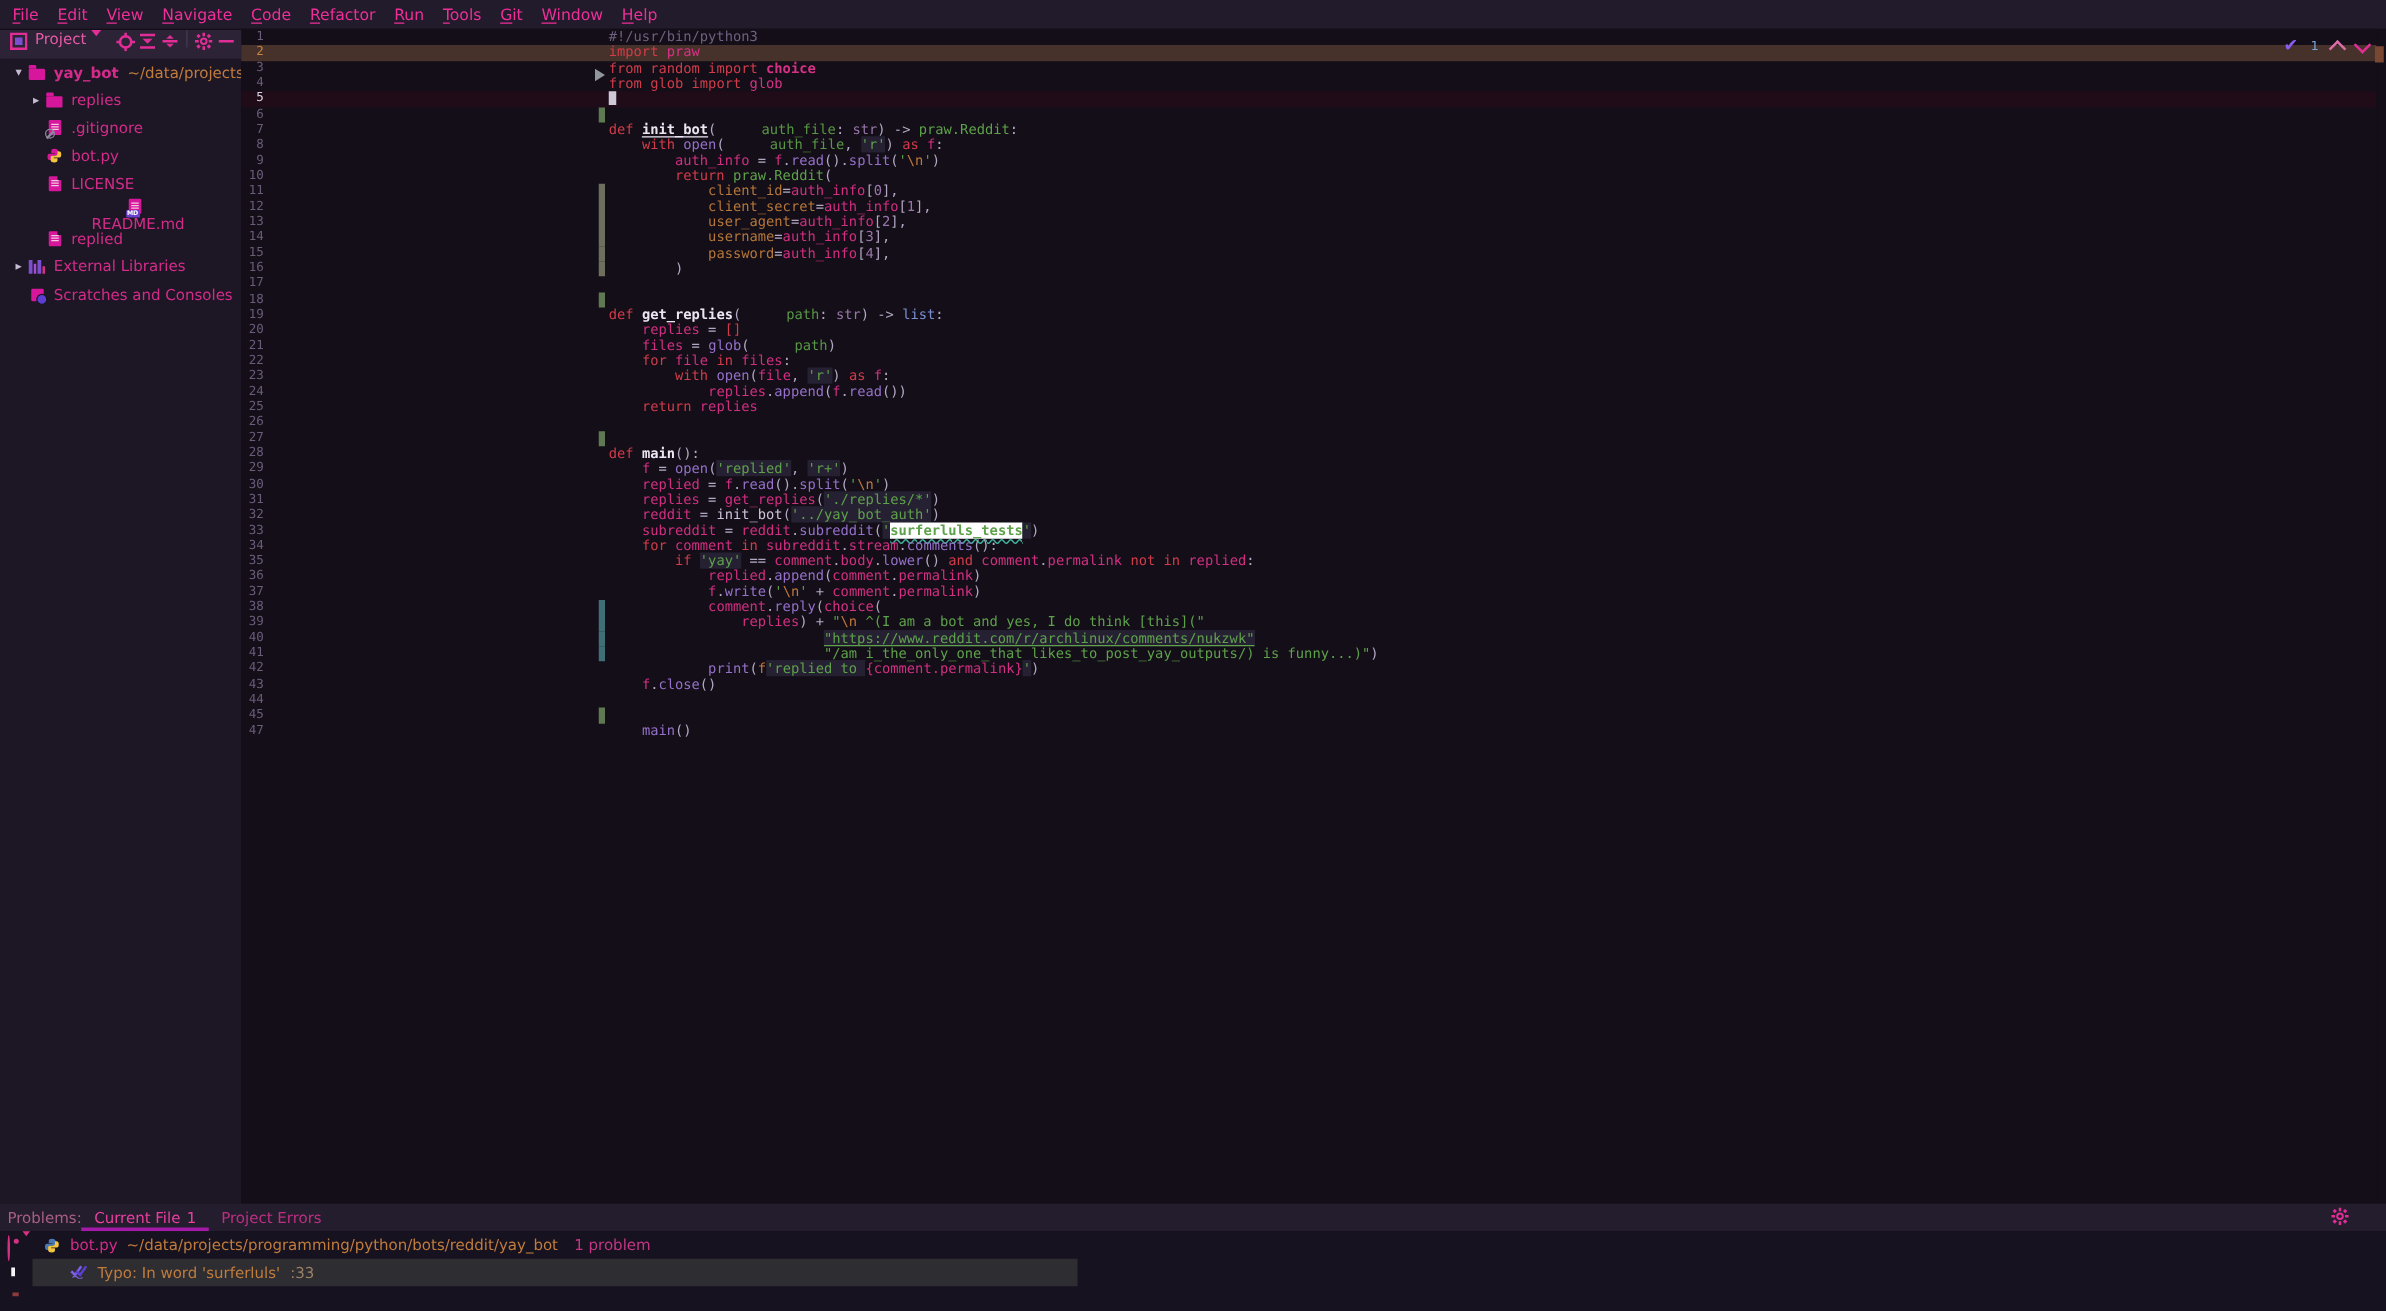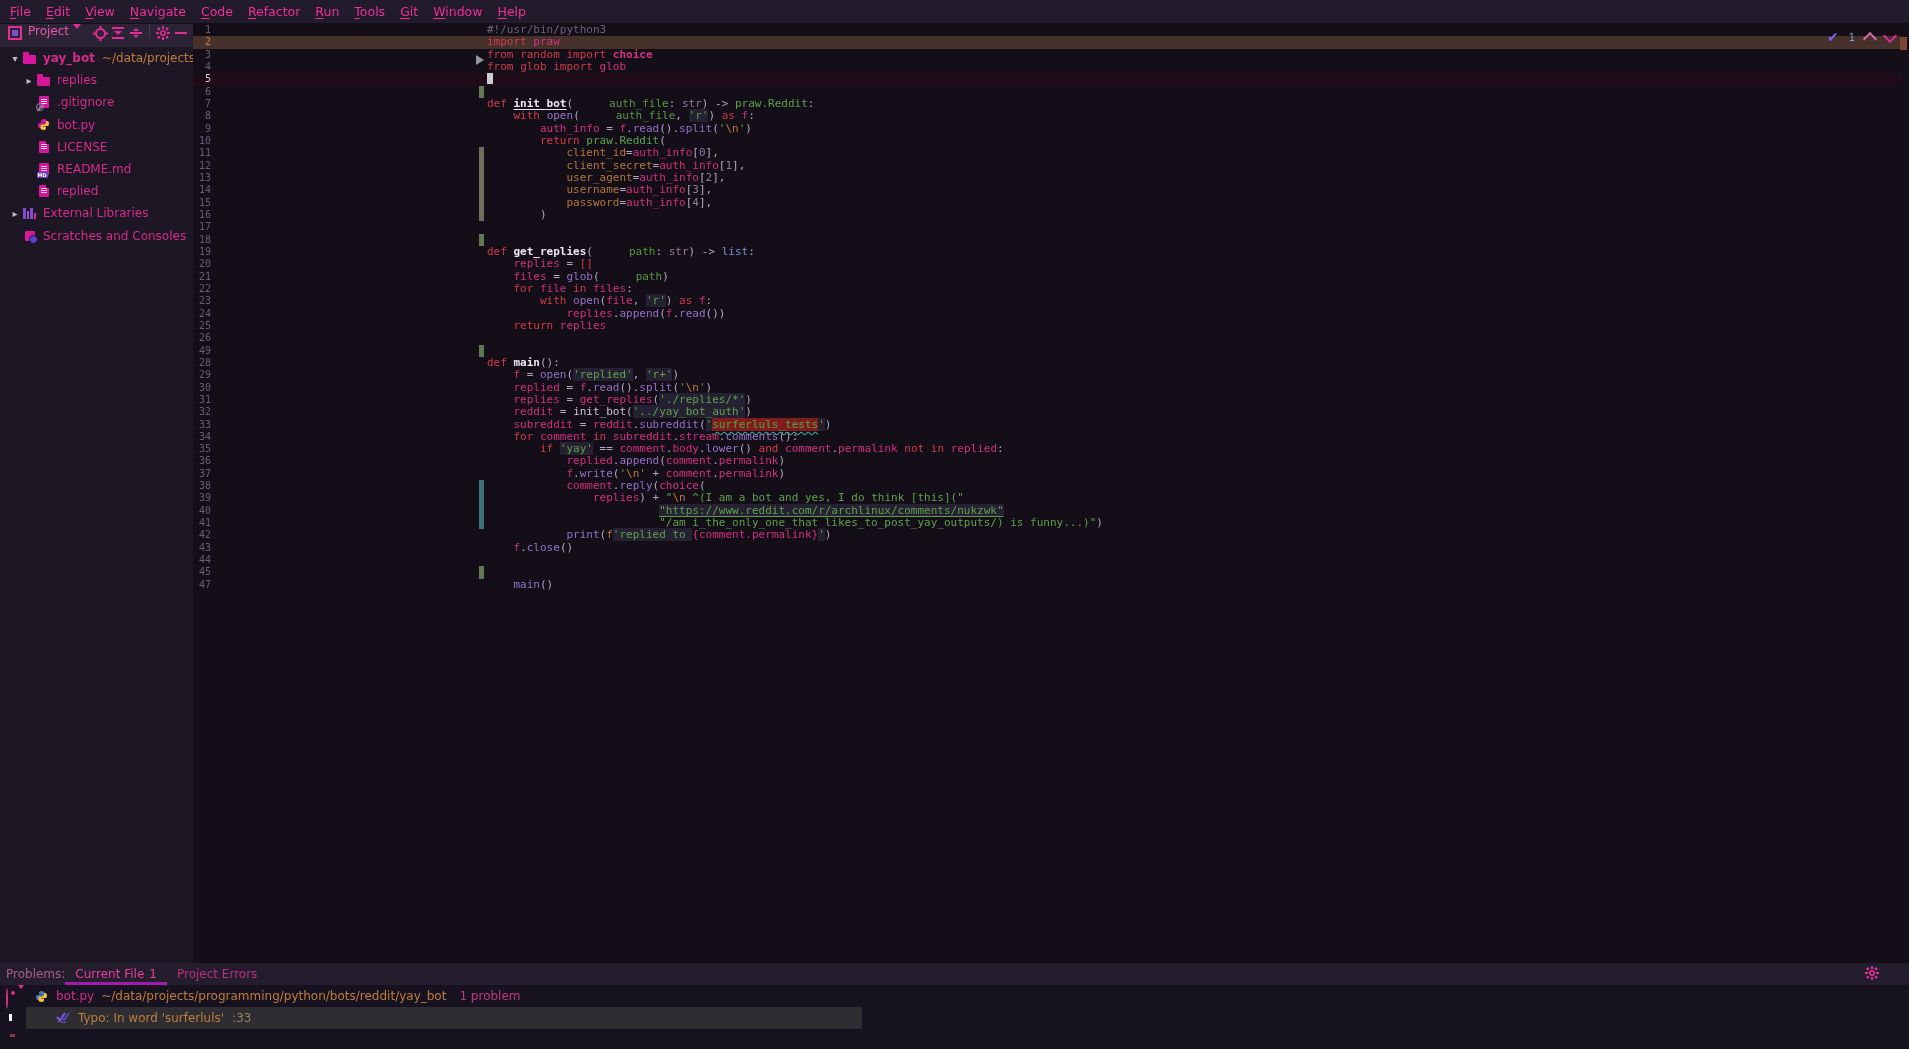--- a/index.html
+++ b/index.html
@@ -58,21 +58,21 @@
   .pm{color:#579745;margin-left:36px;}
   .ty{color:#9876aa;}
   .tyb{color:#7b8fd4;}
   .gr{color:#5ea14b;text-align:right;}
   .ca{color:#9571c9;}
   .va{color:#d02f82;}
   .op{color:#b3a8c4;}
   .st{color:#5ea14b;}
   .sh{color:#5ea14b;background:#262033;}
   .shp{color:#d02f82;background:#262033;}
-  .shtp{color:#5ea14b;background:#7f1d1d;text-decoration:underline wavy #3fae9a;text-underline-offset:3px;}
+  .shtp{color:#5ea14b;background:#ffffff;text-decoration:underline wavy #3fae9a;text-underline-offset:3px;font-weight:bold;}
   .es{color:#c0793c;}
   .nu{color:#9876aa;}
   .ka{color:#b5773a;}
   .du{color:#9876aa;}
   .lk{color:#5ea14b;background:#262033;text-decoration:underline;text-underline-offset:2px;}
 
   
   #run-arrow{position:absolute;left:476px;top:55px;width:0;height:0;
              border-top:5px solid transparent;border-bottom:5px solid transparent;border-left:8px solid #8f969c;}
 
@@ -236,21 +236,21 @@
       </div>
       <div class="tree-row" style="padding-left: 22px;">
         <span class="chev"></span>
         <span class="ticon">
           <span class="i-doc">
             <span class="i-corner"></span>
           </span>
         </span>
         <span class="lbl">LICENSE</span>
       </div>
-      <div class="tree-row" style="padding-left: 22px;">
+      <div class="tree-row" style="padding-left: 22px; flex-direction: column;">
         <span class="chev"></span>
         <span class="ticon">
           <span class="i-doc">
             <span class="badge-md">MD</span>
           </span>
         </span>
         <span class="lbl">README.md</span>
       </div>
       <div class="tree-row" style="padding-left: 22px;">
         <span class="chev"></span>
@@ -302,21 +302,21 @@
       <div class="code-row"><span class="ln">17</span><span class="gapcol"></span><span class="mk"></span><span class="codecell"></span></div>
       <div class="code-row"><span class="ln">18</span><span class="gapcol"></span><span class="mk m-g"></span><span class="codecell"></span></div>
       <div class="code-row"><span class="ln">19</span><span class="gapcol"></span><span class="mk"></span><span class="codecell"><span class="kw">def </span><span class="fn">get_replies</span><span class="op">(</span><span class="pm">path</span><span class="op">: </span><span class="ty">str</span><span class="op">) -&gt; </span><span class="tyb">list</span><span class="op">:</span></span></div>
       <div class="code-row"><span class="ln">20</span><span class="gapcol"></span><span class="mk"></span><span class="codecell"><span class="op">    </span><span class="va">replies</span><span class="op"> = </span><span class="kw">[]</span></span></div>
       <div class="code-row"><span class="ln">21</span><span class="gapcol"></span><span class="mk"></span><span class="codecell"><span class="op">    </span><span class="va">files</span><span class="op"> = </span><span class="ca">glob</span><span class="op">(</span><span class="pm">path</span><span class="op">)</span></span></div>
       <div class="code-row"><span class="ln">22</span><span class="gapcol"></span><span class="mk"></span><span class="codecell"><span class="op">    </span><span class="kw">for </span><span class="va">file</span><span class="kw"> in </span><span class="va">files</span><span class="op">:</span></span></div>
       <div class="code-row"><span class="ln">23</span><span class="gapcol"></span><span class="mk"></span><span class="codecell"><span class="op">        </span><span class="kw">with </span><span class="ca">open</span><span class="op">(</span><span class="va">file</span><span class="op">, </span><span class="sh">'r'</span><span class="op">) </span><span class="kw">as </span><span class="va">f</span><span class="op">:</span></span></div>
       <div class="code-row"><span class="ln">24</span><span class="gapcol"></span><span class="mk"></span><span class="codecell"><span class="op">            </span><span class="va">replies</span><span class="op">.</span><span class="ca">append</span><span class="op">(</span><span class="va">f</span><span class="op">.</span><span class="ca">read</span><span class="op">())</span></span></div>
       <div class="code-row"><span class="ln">25</span><span class="gapcol"></span><span class="mk"></span><span class="codecell"><span class="op">    </span><span class="kw">return </span><span class="va">replies</span></span></div>
       <div class="code-row"><span class="ln">26</span><span class="gapcol"></span><span class="mk"></span><span class="codecell"></span></div>
-      <div class="code-row"><span class="ln">49</span><span class="gapcol"></span><span class="mk m-g"></span><span class="codecell"></span></div>
+      <div class="code-row"><span class="ln">27</span><span class="gapcol"></span><span class="mk m-g"></span><span class="codecell"></span></div>
       <div class="code-row"><span class="ln">28</span><span class="gapcol"></span><span class="mk"></span><span class="codecell"><span class="kw">def </span><span class="fn">main</span><span class="op">():</span></span></div>
       <div class="code-row"><span class="ln">29</span><span class="gapcol"></span><span class="mk"></span><span class="codecell"><span class="op">    </span><span class="va">f</span><span class="op"> = </span><span class="ca">open</span><span class="op">(</span><span class="sh">'replied'</span><span class="op">, </span><span class="sh">'r+'</span><span class="op">)</span></span></div>
       <div class="code-row"><span class="ln">30</span><span class="gapcol"></span><span class="mk"></span><span class="codecell"><span class="op">    </span><span class="va">replied</span><span class="op"> = </span><span class="va">f</span><span class="op">.</span><span class="ca">read</span><span class="op">().</span><span class="ca">split</span><span class="op">(</span><span class="st">'</span><span class="es">\n</span><span class="st">'</span><span class="op">)</span></span></div>
       <div class="code-row"><span class="ln">31</span><span class="gapcol"></span><span class="mk"></span><span class="codecell"><span class="op">    </span><span class="va">replies</span><span class="op"> = </span><span class="va">get_replies</span><span class="op">(</span><span class="sh">'./replies/*'</span><span class="op">)</span></span></div>
       <div class="code-row"><span class="ln">32</span><span class="gapcol"></span><span class="mk"></span><span class="codecell"><span class="op">    </span><span class="va">reddit</span><span class="op"> = </span><span class="fc">init_bot</span><span class="op">(</span><span class="sh">'../yay_bot_auth'</span><span class="op">)</span></span></div>
       <div class="code-row"><span class="ln">33</span><span class="gapcol"></span><span class="mk"></span><span class="codecell"><span class="op">    </span><span class="va">subreddit</span><span class="op"> = </span><span class="va">reddit</span><span class="op">.</span><span class="ca">subreddit</span><span class="op">(</span><span class="sh">'</span><span class="shtp">surferluls_tests</span><span class="sh">'</span><span class="op">)</span></span></div>
       <div class="code-row"><span class="ln">34</span><span class="gapcol"></span><span class="mk"></span><span class="codecell"><span class="op">    </span><span class="kw">for </span><span class="va">comment</span><span class="kw"> in </span><span class="va">subreddit</span><span class="op">.</span><span class="va">stream</span><span class="op">.</span><span class="ca">comments</span><span class="op">():</span></span></div>
       <div class="code-row"><span class="ln">35</span><span class="gapcol"></span><span class="mk"></span><span class="codecell"><span class="op">        </span><span class="kw">if </span><span class="sh">'yay'</span><span class="op"> == </span><span class="va">comment</span><span class="op">.</span><span class="va">body</span><span class="op">.</span><span class="ca">lower</span><span class="op">() </span><span class="kw">and </span><span class="va">comment</span><span class="op">.</span><span class="va">permalink</span><span class="kw"> not in </span><span class="va">replied</span><span class="op">:</span></span></div>
       <div class="code-row"><span class="ln">36</span><span class="gapcol"></span><span class="mk"></span><span class="codecell"><span class="op">            </span><span class="va">replied</span><span class="op">.</span><span class="ca">append</span><span class="op">(</span><span class="va">comment</span><span class="op">.</span><span class="va">permalink</span><span class="op">)</span></span></div>
       <div class="code-row"><span class="ln">37</span><span class="gapcol"></span><span class="mk"></span><span class="codecell"><span class="op">            </span><span class="va">f</span><span class="op">.</span><span class="ca">write</span><span class="op">(</span><span class="st">'</span><span class="es">\n</span><span class="st">'</span><span class="op"> + </span><span class="va">comment</span><span class="op">.</span><span class="va">permalink</span><span class="op">)</span></span></div>

